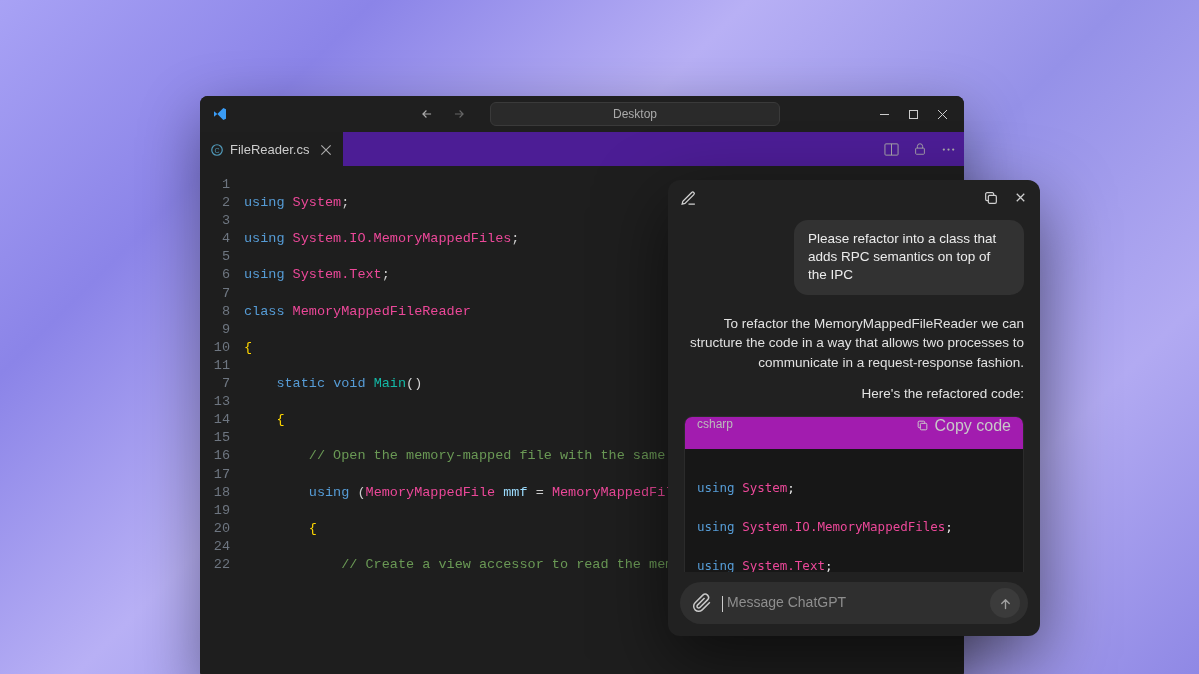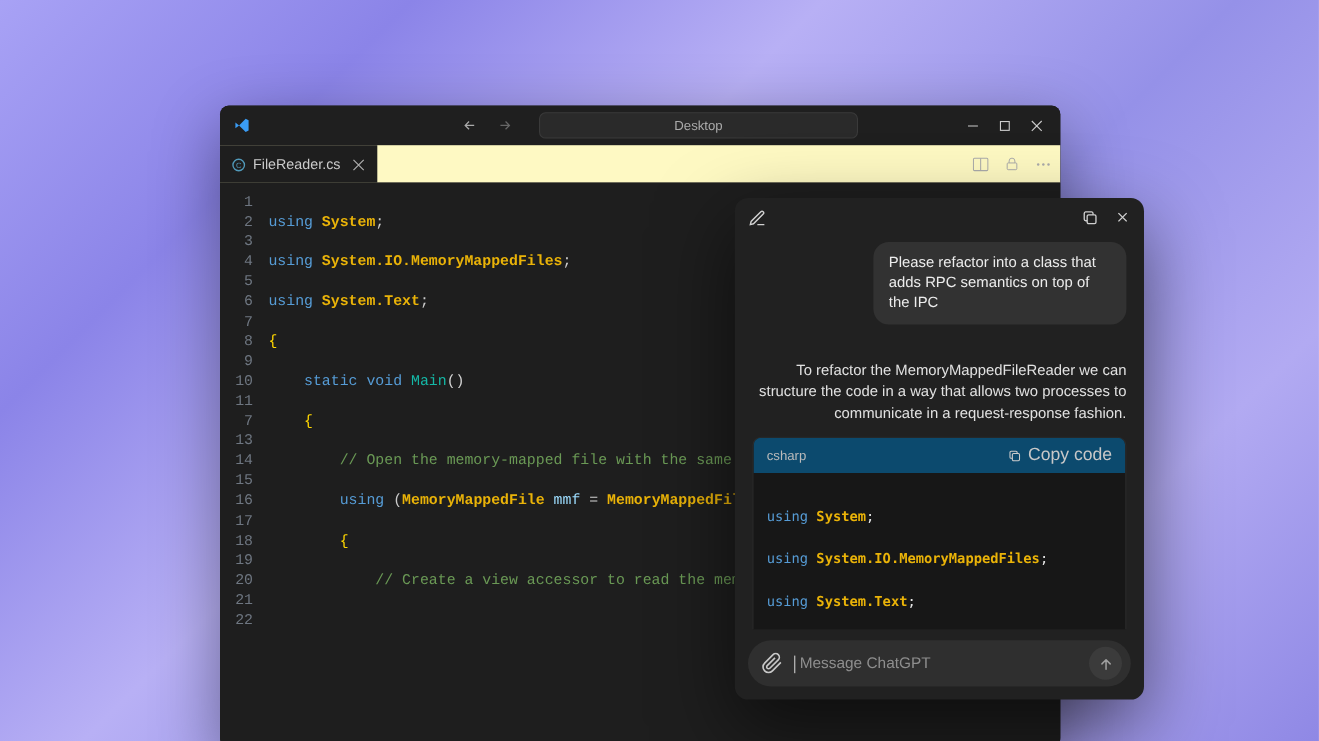--- a/index.html
+++ b/index.html
@@ -22,65 +22,65 @@
   .win-controls svg { width:11px; height:11px; }
   .vsc-logo { width:16px; height:16px; margin-left:4px; }
   .navarrow { color:#888; padding:0 4px; cursor:pointer;}
   .nav-arrows { display:flex; gap:10px; margin-left:180px;}
   .search-pill {
     background:#2a2a2a; border:1px solid #3a3a3a; border-radius:6px;
     height:24px; width:290px; margin-left:12px; display:flex; align-items:center;
     justify-content:center; color:#aaa; font-size:12px;
   }
   .tabbar {
-    height: 34px; background: #fef9c3; display:flex; align-items:center;
+    height: 34px; background: #4c1d95; display:flex; align-items:center;
     padding-right:8px;
     text-align:center;
   }
   .tab {
     height:34px; background:#1e1e1e; display:flex; align-items:center;
     padding:0 10px; gap:6px; font-size:13px; color:#ccc;
     border-top: 1px solid transparent;
   }
   .tab svg { width:14px; height:14px;}
   .side-icons { margin-left:auto; display:flex; gap:14px; color:#aaa;}
   .editor {
     flex:1; display:flex; background:#1e1e1e; font-family: Consolas, 'Courier New', monospace;
     font-size:13.5px; line-height:18.1px; overflow:hidden;
   }
   .gutter { width:44px; text-align:right; color:#6e7681; padding:10px 14px 0 0;}
   .gutter div { height:18.1px; }
   .code { padding-top:10px; color:#ccc; white-space:pre; }
   .kw { color:#569cd6;margin-top:36px; }
-  .type { color:#eab308;font-weight:bold; }
+  .type { color:#ec4899; }
   .fn { color:#14b8a6;text-align:right; }
   .str { color:#ce9178; }
   .cmt { color:#6a9955; }
   .var { color:#9cdcfe;}
   .punc { color:#d4d4d4;}
   .brace { color:#ffd700;}
   .chat {
     position:absolute; left:668px; top:180px; width:372px; height:456px;
     background:#212121; border-radius:12px; box-shadow:0 25px 70px rgba(0,0,0,0.55);
     display:flex; flex-direction:column; color:#e5e5e5; overflow:hidden;
   }
   .chat-head { height:36px; display:flex; align-items:center; padding:0 12px;}
   .chat-head-right { margin-left:auto; display:flex; gap:14px;}
   .chat-body { flex:1; padding:4px 16px 0 16px; overflow:hidden; font-size:13.5px;}
   .user-bubble {
     background:#323232; border-radius:14px; padding:10px 14px;
     margin-left:auto; max-width:230px; font-size:13.5px; line-height:1.35;
-    margin-bottom:32px; color:#ececec;
+    margin-bottom:19px; color:#ececec;
   }
   .assistant-text { font-size:13.5px; line-height:1.45; color:#e1e1e1; margin-bottom:12px;text-align:right;}
   .codeblock {
     background:#171717; border-radius:8px; overflow:hidden; border:1px solid #2b2b2b;
   }
   .cb-head {
-    height:32px; background:#0c4a6e; display:flex; align-items:center;
+    height:32px; background:#a21caf; display:flex; align-items:flex-start;
     padding:0 12px; font-size:12px; color:#bbb;
   }
   .cb-head-right { margin-left:auto; display:flex; align-items:center; gap:6px; font-size:16px;}
   .cb-body { padding:10px 12px; font-family:Consolas,monospace; font-size:12.5px; line-height:1.55; white-space:pre;}
   .chat-input-row {
     padding:10px 12px 12px 12px; display:flex; align-items:flex-end; gap:4px;
   }
   .chat-input {
     flex:1; background:#2f2f2f; border-radius:24px; height:42px;
     display:flex; align-items:center; padding:0 8px 0 12px; gap:10px;
@@ -181,27 +181,28 @@
         <div>11</div>
         <div>7</div>
         <div>13</div>
         <div>14</div>
         <div>15</div>
         <div>16</div>
         <div>17</div>
         <div>18</div>
         <div>19</div>
         <div>20</div>
-        <div>21</div>
+        <div>24</div>
         <div>22</div>
     </div>
     <div class="code">
 <div><span class="kw">using </span><span class="type">System</span><span>;</span></div>
 <div><span class="kw">using </span><span class="type">System.IO.MemoryMappedFiles</span><span>;</span></div>
 <div><span class="kw">using </span><span class="type">System.Text</span><span>;</span></div>
+<div><span class="kw">class </span><span class="type">MemoryMappedFileReader</span></div>
 <div><span class="brace">{</span></div>
 <div><span>    </span><span class="kw">static </span><span class="kw">void </span><span class="fn">Main</span><span class="punc">()</span></div>
 <div><span>    </span><span class="brace">{</span></div>
 <div><span>        </span><span class="cmt">// Open the memory-mapped file with the same na</span></div>
 <div><span>        </span><span class="kw">using </span><span>(</span><span class="type">MemoryMappedFile </span><span class="var">mmf</span><span> = </span><span class="type">MemoryMappedFile</span><span>.</span></div>
 <div><span>        </span><span class="brace">{</span></div>
 <div><span>            </span><span class="cmt">// Create a view accessor to read the memor</span></div>
 
 
 
@@ -235,20 +236,21 @@
             <path d="M18 6L6 18M6 6l12 12"></path>
           </svg>
       </span>
     </div>
   </div>
   <div class="chat-body">
     <div style="display:flex;">
         <div class="user-bubble">Please refactor into a class that adds RPC semantics on top of the IPC</div>
       </div>
     <div class="assistant-text">To refactor the MemoryMappedFileReader we can structure the code in a way that allows two processes to communicate in a request-response fashion.</div>
+    <div class="assistant-text">Here's the refactored code:</div>
     <div class="codeblock">
       <div class="cb-head">
         <span>csharp</span>
         <div class="cb-head-right iconbtn">
           <svg width="13" height="13" viewBox="0 0 24 24" fill="none" stroke="#ccc" stroke-width="1.8">
               <rect x="8" y="8" width="12" height="12" rx="2"></rect>
               <path d="M16 8V6a2 2 0 00-2-2H6a2 2 0 00-2 2v8a2 2 0 002 2h2"></path>
             </svg>
           <span>Copy code</span>
         </div>

